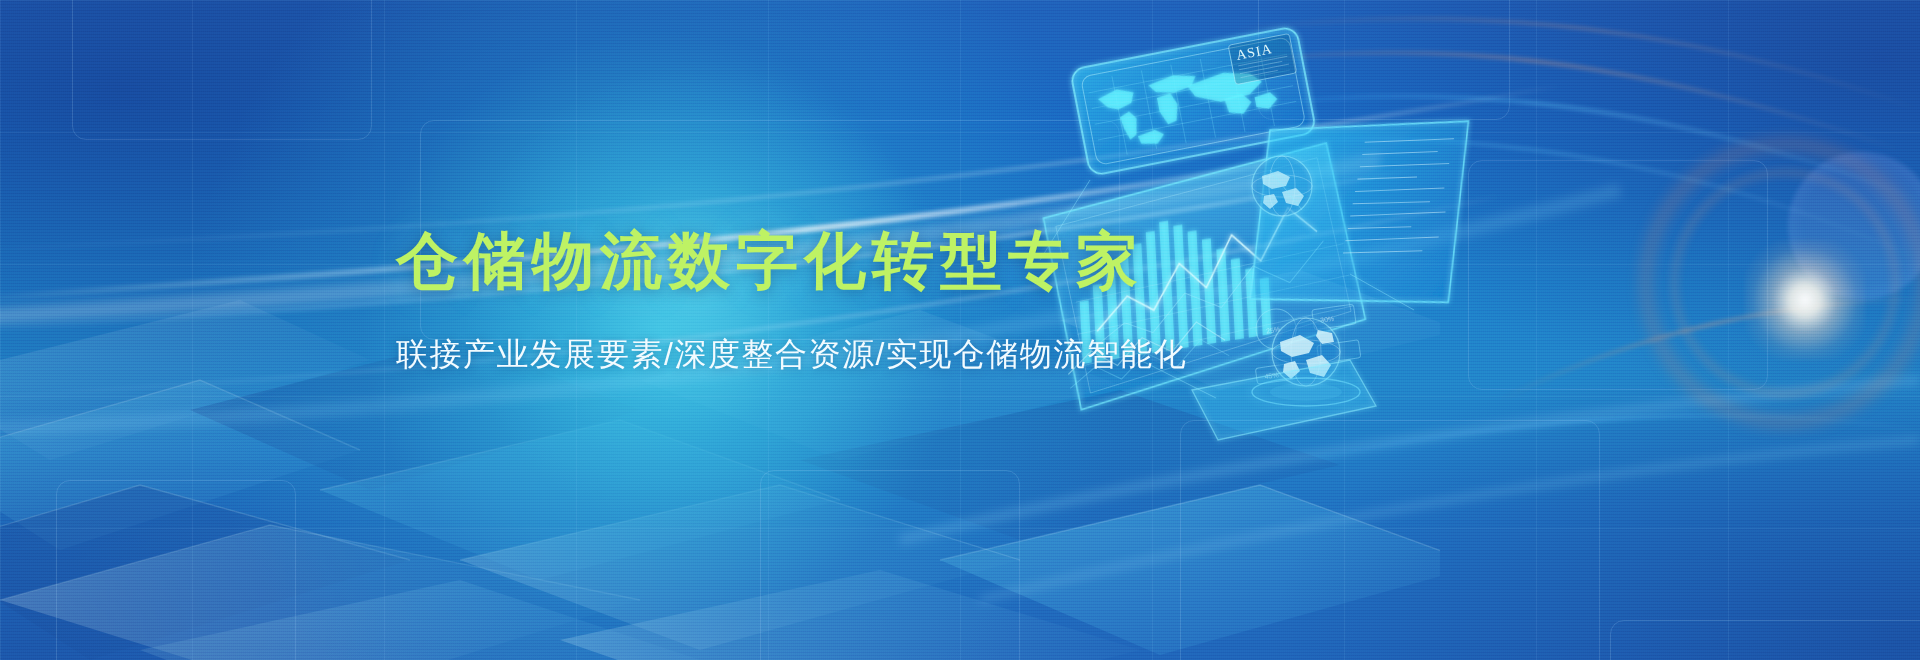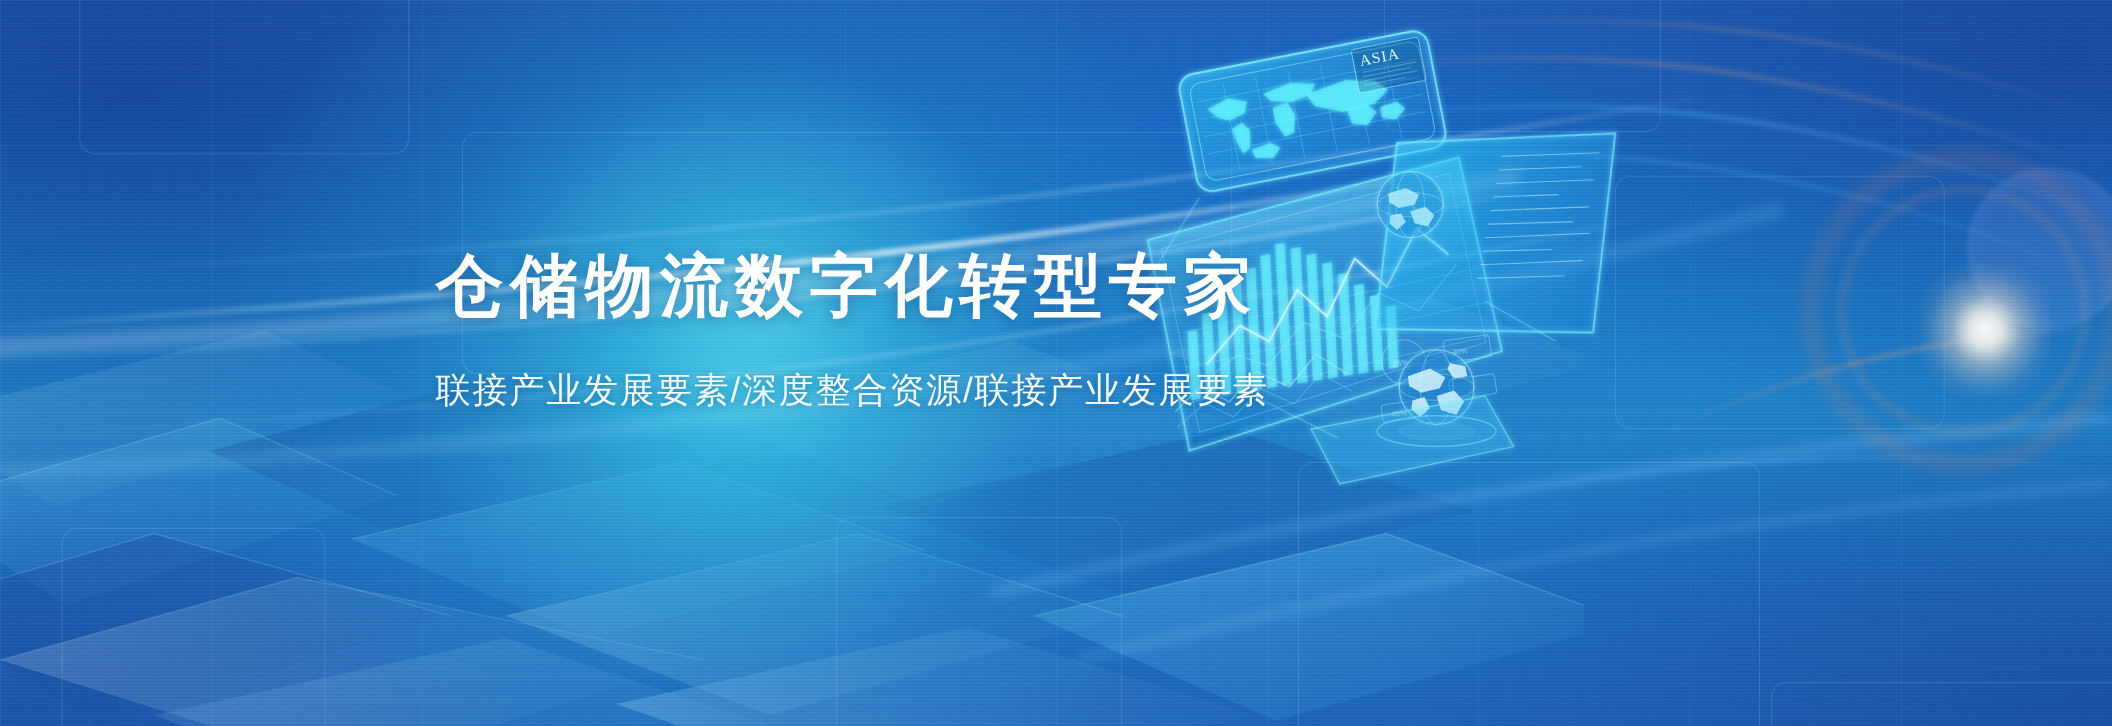--- a/index.html
+++ b/index.html
@@ -139,21 +139,21 @@
     position:absolute;
     left:396px; top:228px;
     width:800px;
     z-index:40;
   }
   #headline{
     margin:0;
     font-size:62px;
     line-height:1.08;
     font-weight:bold;
-    color:#ffffff;
+    color:#bef264;
     letter-spacing:6px;
     text-shadow:0 2px 14px rgba(8,50,110,.45), 0 0 34px rgba(130,220,255,.28);
     white-space:nowrap;
   }
   #subhead{
     margin:42px 0 0 0;
     font-size:32px;
     line-height:1.1;
     font-weight:normal;
     color:#f2fbff;
@@ -471,16 +471,16 @@
     <div class="ring"></div>
     <div class="ring2"></div>
     <div class="orb"></div>
     <div class="core"></div>
   </div>
 
   <div class="layer" id="noise"></div>
 
   <div id="text-block">
     <h1 id="headline">仓储物流数字化转型专家</h1>
-    <p id="subhead">联接产业发展要素/深度整合资源/联接产业发展要素</p>
+    <p id="subhead">联接产业发展要素/深度整合资源/实现仓储物流智能化</p>
   </div>
 
 </div>
 
 </body></html>

